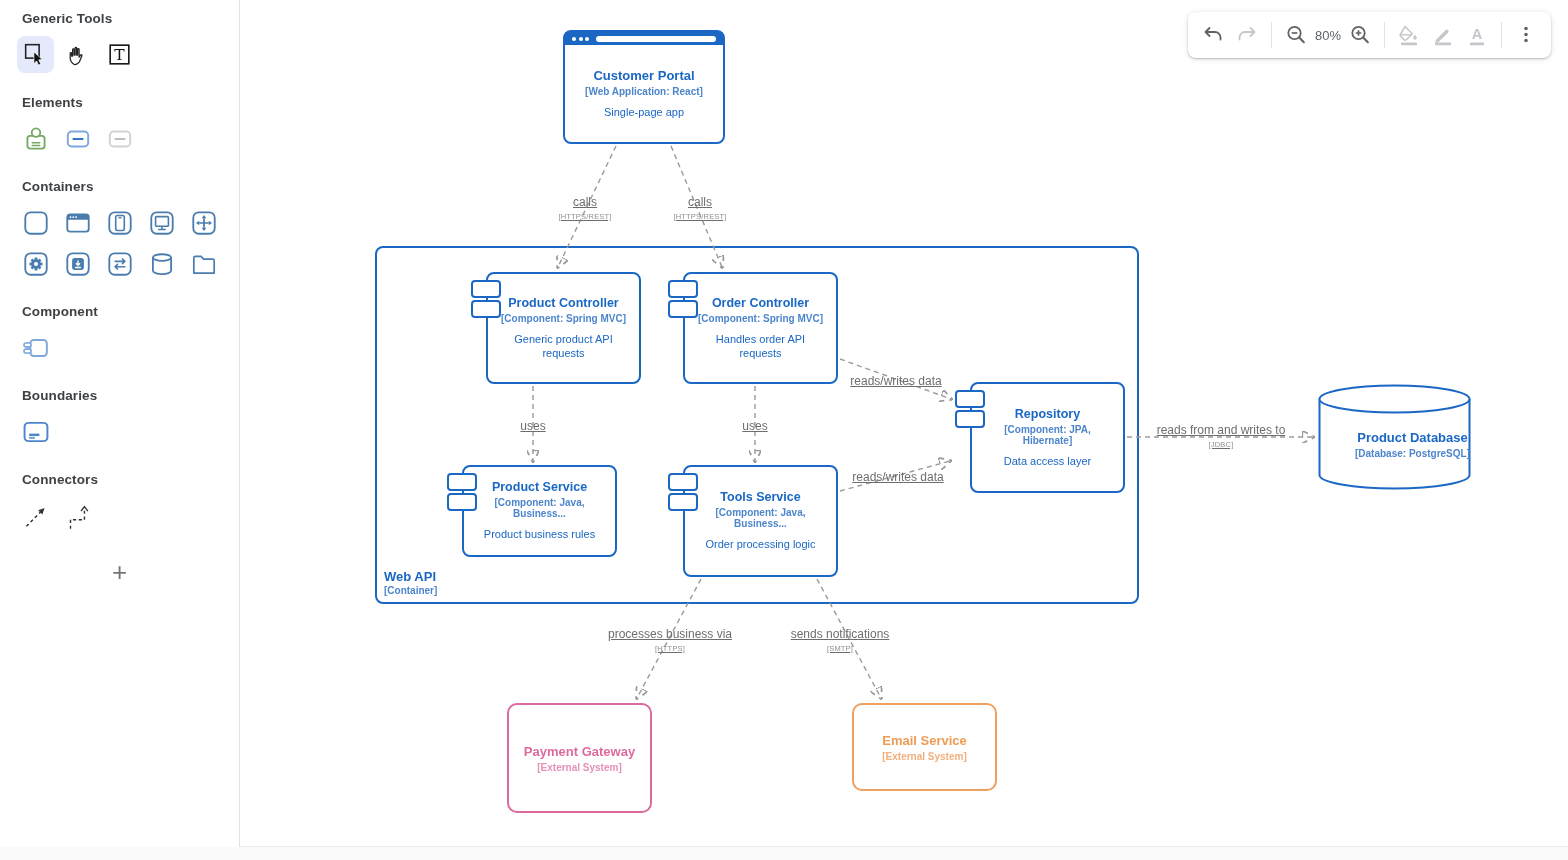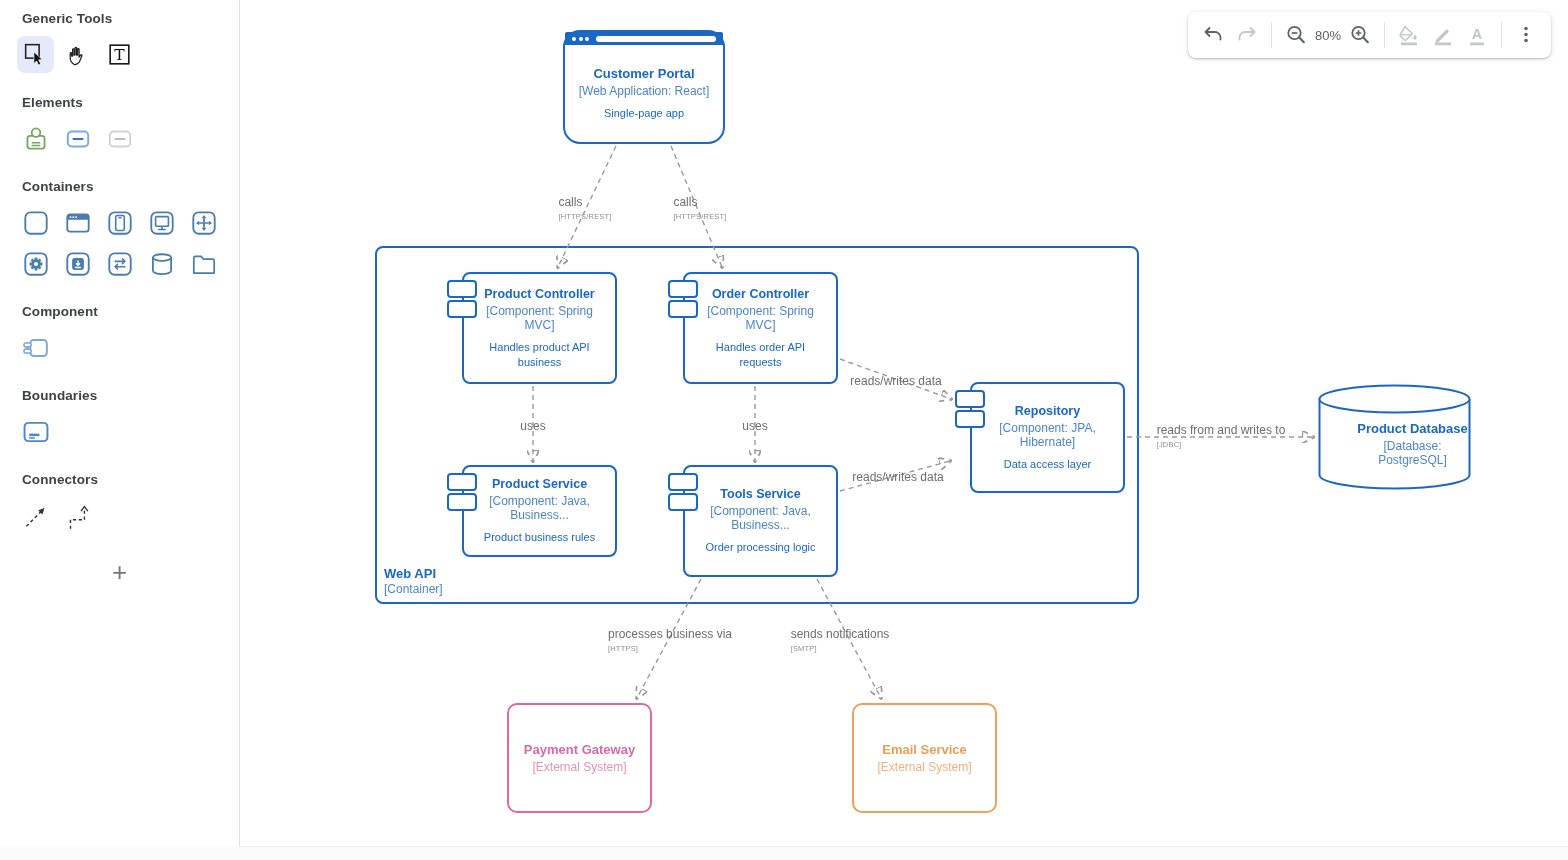--- a/index.html
+++ b/index.html
@@ -43,42 +43,42 @@
   .boundary .b-label{position:absolute;left:7px;bottom:6px;}
   .edges{position:absolute;left:0;top:0;z-index:2;}
   .edges path{fill:none;stroke:#9a9a9a;stroke-width:1.4;stroke-dasharray:5 4;}
   .node{position:absolute;background:#fff;z-index:3;box-sizing:border-box;
     display:flex;flex-direction:column;align-items:center;justify-content:center;text-align:center;}
   .comp{border:2px solid #1a67c4;border-radius:8px;padding:0 13px;}
   .tab{position:absolute;left:-17px;width:26px;height:14px;border:2px solid #1a67c4;
     border-radius:4px;background:#fff;}
   .tab.t1{top:6px;} .tab.t2{top:26px;}
   .n-name{color:#1a67c4;font-weight:700;font-size:12.5px;}
-  .n-tech{color:#4d85cc;font-size:12px;font-weight:400;margin-top:3px;}
+  .n-tech{color:#4d85cc;font-size:10px;font-weight:700;margin-top:3px;}
   .n-desc{color:#1a67c4;font-size:11px;margin-top:8px;line-height:1.3;}
-  .portal{border:2px solid #1a67c4;border-radius:17px;justify-content:center;padding:0;}
+  .portal{border:2px solid #1a67c4;border-radius:8px;justify-content:center;padding:0;}
   .cp-header{width:100%;height:13px;background:#1a67c4;border-radius:2px 2px 0 0;
     display:flex;align-items:center;box-sizing:border-box;padding:0 7px;}
   .cp-dot{width:4px;height:4px;border-radius:50%;background:#fff;margin-right:2.5px;flex:none;}
   .cp-bar{flex:1;height:6px;background:#fff;border-radius:3px;margin-left:4px;}
   .cp-body{flex:1;width:100%;display:flex;flex-direction:column;align-items:center;justify-content:center;}
   .portal .n-name{font-size:13px;}
   .ext{border-radius:10px;}
   .ext-pink{border:2px solid #dc6a9e;}
   .ext-pink .n-name{color:#dc6a9e;font-size:13px;}
   .ext-pink .n-tech{color:#e492b6;}
   .ext-orange{border:2px solid #efa05f;}
   .ext-orange .n-name{color:#ee9c55;font-size:13px;}
   .ext-orange .n-tech{color:#f2af7c;}
   .db{background:transparent;border:none;padding-left:36px;}
   .db svg{position:absolute;left:0;top:0;}
   .db .db-text{position:relative;z-index:1;display:flex;flex-direction:column;align-items:center;}
   .db .n-name{font-size:13px;}
-  .elabel{position:absolute;z-index:4;transform:translateX(-50%);text-align:left;
-    color:#6e6e6e;font-size:12px;line-height:1.15;white-space:nowrap;}
+  .elabel{position:absolute;z-index:4;transform:translateX(-50%);text-align:center;
+    color:#6e6e6e;font-size:12px;line-height:1.15;white-space:nowrap;text-decoration:underline;}
   .elabel .sub{font-size:7.5px;color:#8f8f8f;margin-top:3px;letter-spacing:.2px;}
   .footer-strip{position:absolute;left:0;bottom:0;width:1568px;height:13px;background:#fafafa;
     border-top:1px solid #ececec;z-index:9;}
 </style>
 </head>
 <body>
 
 <div class="boundary" style="left:375px;top:246px;width:760px;height:354px">
   <div class="b-label">
     <div class="n-name" style="font-size:13px">Web API</div>
@@ -110,26 +110,26 @@
     <span class="cp-dot"></span>
     <span class="cp-bar"></span>
   </div>
   <div class="cp-body">
     <div class="n-name">Customer Portal</div>
     <div class="n-tech">[Web Application: React]</div>
     <div class="n-desc">Single-page app</div>
   </div>
 </div>
 
-<div class="node comp" style="left:462px;top:272px;width:155px;height:112px">
+<div class="node comp" style="left:486px;top:272px;width:155px;height:112px">
   <span class="tab t1"></span>
   <span class="tab t2"></span>
   <div class="n-name">Product Controller</div>
   <div class="n-tech">[Component: Spring MVC]</div>
-  <div class="n-desc">Handles product API business</div>
+  <div class="n-desc">Generic product API requests</div>
 </div>
 
 <div class="node comp" style="left:683px;top:272px;width:155px;height:112px">
   <span class="tab t1"></span>
   <span class="tab t2"></span>
   <div class="n-name">Order Controller</div>
   <div class="n-tech">[Component: Spring MVC]</div>
   <div class="n-desc">Handles order API requests</div>
 </div>
 
@@ -166,21 +166,21 @@
     <div class="n-name">Product Database</div>
     <div class="n-tech">[Database: PostgreSQL]</div>
   </div>
 </div>
 
 <div class="node ext ext-pink" style="left:507px;top:703px;width:145px;height:110px">
   <div class="n-name">Payment Gateway</div>
   <div class="n-tech">[External System]</div>
 </div>
 
-<div class="node ext ext-orange" style="left:852px;top:703px;width:145px;height:110px">
+<div class="node ext ext-orange" style="left:852px;top:703px;width:145px;height:88px">
   <div class="n-name">Email Service</div>
   <div class="n-tech">[External System]</div>
 </div>
 
 <div class="elabel" style="left:585px;top:196px">
   <div>calls</div>
   <div class="sub">[HTTPS/REST]</div>
 </div>
 <div class="elabel" style="left:700px;top:196px">
   <div>calls</div>

